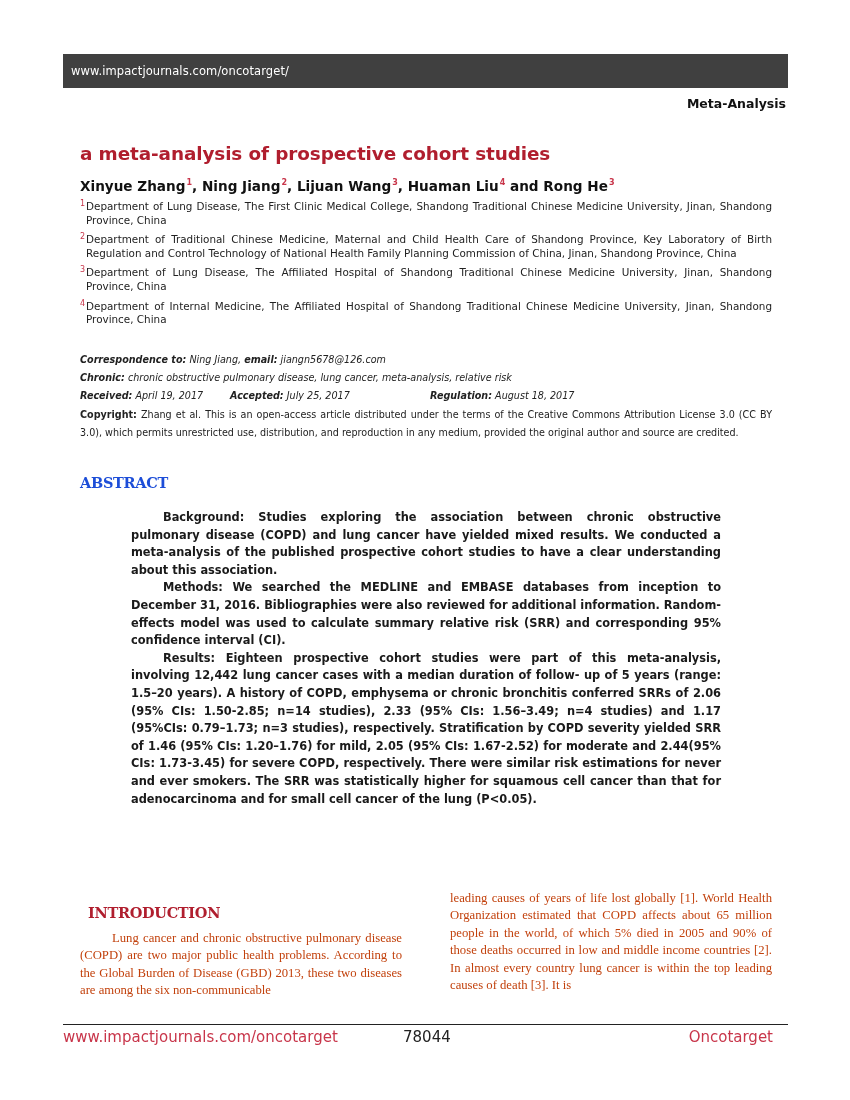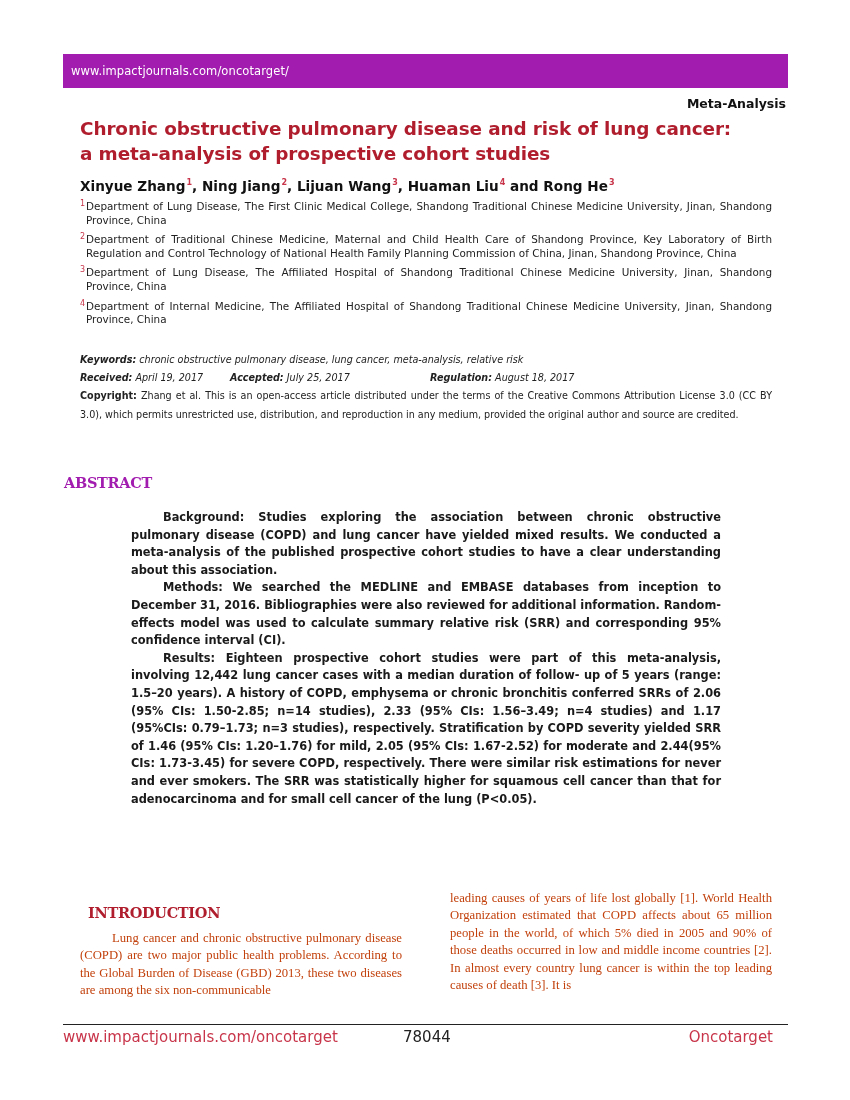--- a/index.html
+++ b/index.html
@@ -1,32 +1,32 @@
 <!DOCTYPE html>
 <html><head>
 <meta charset="utf-8">
 <style>
   html, body { margin: 0; padding: 0; background: #ffffff; }
   body { width: 850px; height: 1100px; position: relative; overflow: hidden; font-family: "DejaVu Sans", sans-serif; color: #1a1a1a; }
-  .banner { position: absolute; left: 63px; top: 54px; width: 725px; height: 34px; background: #a21caf; display: flex; align-items: center; justify-content: space-between; box-sizing: border-box; padding: 0 8px 0 8px; }
+  .banner { position: absolute; left: 63px; top: 54px; width: 725px; height: 34px; background: #404040; display: flex; align-items: center; justify-content: space-between; box-sizing: border-box; padding: 0 8px 0 8px; }
   .banner .url { color: #fff; font-size: 11.5px; font-family: "DejaVu Sans", sans-serif; letter-spacing: 0.1px; }
   .banner .cite { color: #fff; font-size: 13.5px; font-weight: bold; font-family: "DejaVu Sans", sans-serif; }
   .article-type { position: absolute; right: 64px; top: 96px; font-size: 12.5px; font-weight: bold; color: #111; }
   .title { position: absolute; left: 80px; top: 116px; width: 710px; font-size: 18.4px; font-weight: bold; color: #b01e2e; line-height: 25px; letter-spacing: -0.1px; }
   .authors { position: absolute; left: 80px; top: 178px; font-size: 13.6px; font-weight: bold; color: #111; }
   .authors sup { color: #c8354a; font-size: 8px; vertical-align: super; margin-left: 1px; }
   .affils { position: absolute; left: 80px; top: 200px; width: 692px; font-size: 10.4px; line-height: 13.6px; color: #222; }
   .affil { position: relative; padding-left: 6px; margin-bottom: 6px; text-align: justify; text-align-last: left; }
   .affil .num { position: absolute; left: 0; top: -3px; color: #c8354a; font-size: 8px; }
   .meta { position: absolute; left: 80px; top: 351px; width: 692px; font-size: 9.6px; line-height: 18.2px; color: #222; font-style: italic; }
   .meta b { font-style: italic; font-weight: bold; }
   .meta .row { display: flex; }
   .meta .copy { font-style: normal; text-align: justify; text-align-last: left; }
   .meta .copy b { font-style: normal; }
-  .h-abstract { position: absolute; left: 64px; top: 474px; font-family: "DejaVu Serif", serif; font-weight: bold; color: #a21caf; font-size: 14.5px; letter-spacing: -0.3px; }
+  .h-abstract { position: absolute; left: 80px; top: 474px; font-family: "DejaVu Serif", serif; font-weight: bold; color: #1d4ed8; font-size: 14.5px; letter-spacing: -0.3px; }
   .abstract { position: absolute; left: 131px; top: 509px; width: 590px; font-size: 11.4px; font-weight: bold; line-height: 17.6px; color: #1a1a1a; text-align: justify; }
   .abstract p { margin: 0; text-indent: 32px; }
   .h-intro { position: absolute; left: 80px; top: 896px; font-family: "DejaVu Serif", serif; font-weight: bold; color: #b01e2e; font-size: 14.5px; letter-spacing: -0.3px; }
   .col { position: absolute; font-family: "Liberation Serif", serif; font-size: 12.7px; line-height: 17.4px; color: #c2410c; text-align: justify; }
   .col-left { left: 80px; top: 930px; width: 322px; text-indent: 32px; }
   .col-right { left: 450px; top: 890px; width: 322px; }
   .footer-rule { position: absolute; left: 63px; top: 1024px; width: 725px; height: 1px; background: #222; }
   .footer { position: absolute; left: 63px; top: 1028px; width: 710px; display: flex; justify-content: space-between; font-size: 15px; text-align: right; }
   .footer .f-url { color: #c8354a; }
   .footer .f-page { color: #222; position: absolute; left: 340px; }
@@ -35,21 +35,21 @@
 </head>
 <body>
 
 <div class="banner">
   <span class="url">www.impactjournals.com/oncotarget/</span>
 </div>
 
 <div class="article-type">Meta-Analysis</div>
 
 <h1 class="title" style="margin:0;">
-  <span>Chronic obstructive pulmonary disease and risk of lung cancer:</span><br>
+  <br>
   <span>a meta-analysis of prospective cohort studies</span>
 </h1>
 
 <div class="authors">
   <span>Xinyue Zhang</span><sup>1</sup><span>, </span>
   <span>Ning Jiang</span><sup>2</sup><span>, </span>
   <span>Lijuan Wang</span><sup>3</sup><span>, </span>
   <span>Huaman Liu</span><sup>4</sup><span> and </span>
   <span>Rong He</span><sup>3</sup>
 </div>
@@ -68,21 +68,24 @@
     <span>Department of Lung Disease, The Affiliated Hospital of Shandong Traditional Chinese Medicine University, Jinan, Shandong Province, China</span>
   </div>
   <div class="affil">
     <span class="num">4</span>
     <span>Department of Internal Medicine, The Affiliated Hospital of Shandong Traditional Chinese Medicine University, Jinan, Shandong Province, China</span>
   </div>
 </div>
 
 <div class="meta">
   <div>
-    <b>Keywords:</b><span> chronic obstructive pulmonary disease, lung cancer, meta-analysis, relative risk</span>
+    <b>Correspondence to:</b><span> Ning Jiang, </span><b>email:</b><span> jiangn5678@126.com</span>
+  </div>
+  <div>
+    <b>Chronic:</b><span> chronic obstructive pulmonary disease, lung cancer, meta-analysis, relative risk</span>
   </div>
   <div class="row">
     <span style="width:150px;display:inline-block;"><b>Received:</b><span> April 19, 2017</span></span>
     <span style="width:200px;display:inline-block;"><b>Accepted:</b><span> July 25, 2017</span></span>
     <span><b>Regulation:</b><span> August 18, 2017</span></span>
   </div>
   <div class="copy">
     <b>Copyright:</b><span> Zhang et al. This is an open-access article distributed under the terms of the Creative Commons Attribution License 3.0 (CC BY 3.0), which permits unrestricted use, distribution, and reproduction in any medium, provided the original author and source are credited.</span>
   </div>
 </div>

